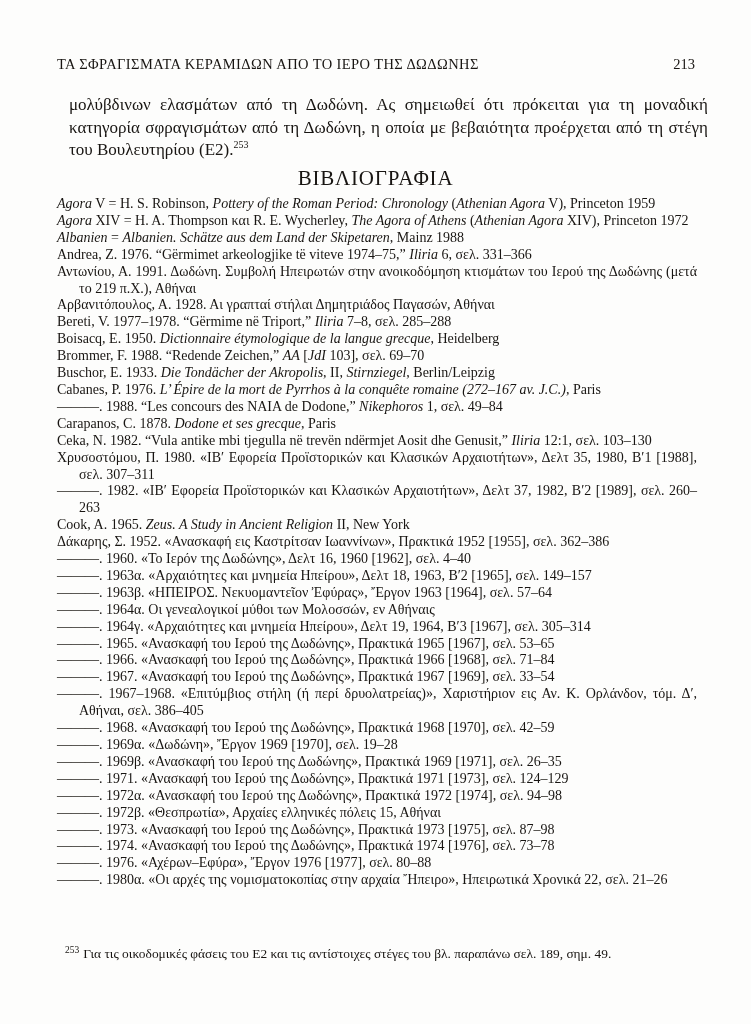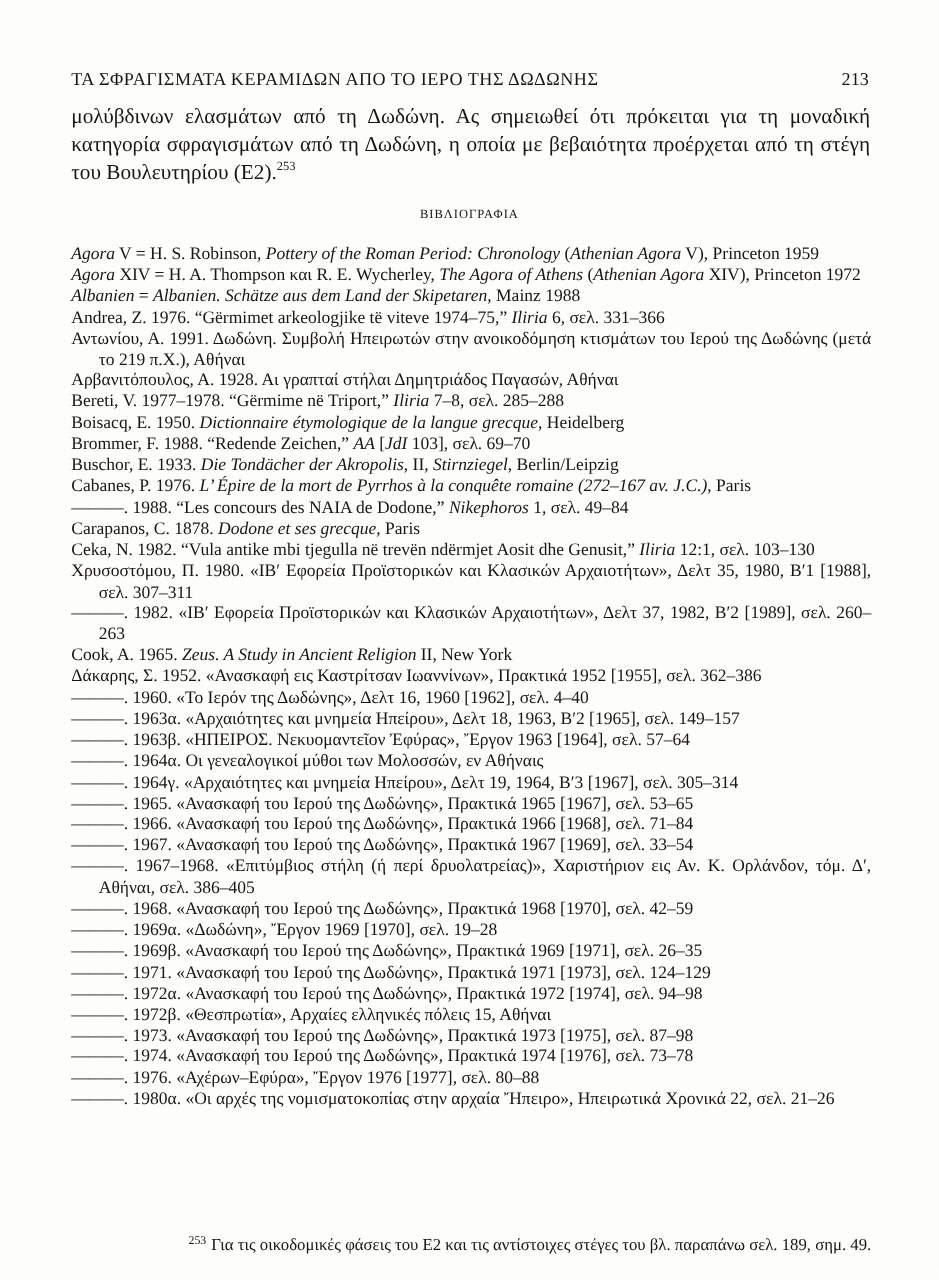--- a/index.html
+++ b/index.html
@@ -20,47 +20,47 @@
     font-size:14.5px;
     letter-spacing:0.4px;
     white-space:nowrap;
   }
   .page-number{
     position:absolute;right:0;top:0;
     letter-spacing:0;
   }
   .intro{
     position:absolute;top:82px;left:57px;width:639px;
-    margin:0;
+    margin:12px;
     font-size:17px;line-height:22.6px;
     text-align:justify;
   }
   .intro sup{
     font-size:10px;vertical-align:super;line-height:0;
   }
   .biblio-heading{
     position:absolute;top:166px;left:0;width:100%;
     margin:0;
     text-align:center;
-    font-size:10px;font-weight:normal;
+    font-size:21px;font-weight:normal;
     letter-spacing:0.8px;
   }
   .entries{
     position:absolute;top:196px;left:57px;width:640px;
     font-size:14px;line-height:16.9px;
   }
   .entry{
     margin:0;
     padding-left:22px;text-indent:-22px;
     text-align:justify;
   }
   .entry i{font-style:italic;}
   .footnote{
-    position:absolute;top:987px;left:57px;width:640px;
-    font-size:13.4px;line-height:17px;text-align:right;
+    position:absolute;top:945px;left:57px;width:640px;
+    font-size:13.4px;line-height:17px;
   }
   .footnote sup{
     font-size:9.5px;vertical-align:super;line-height:0;
     padding-left:8px;margin-right:4px;
   }
 </style>
 </head>
 <body>
 
 <div class="page">

